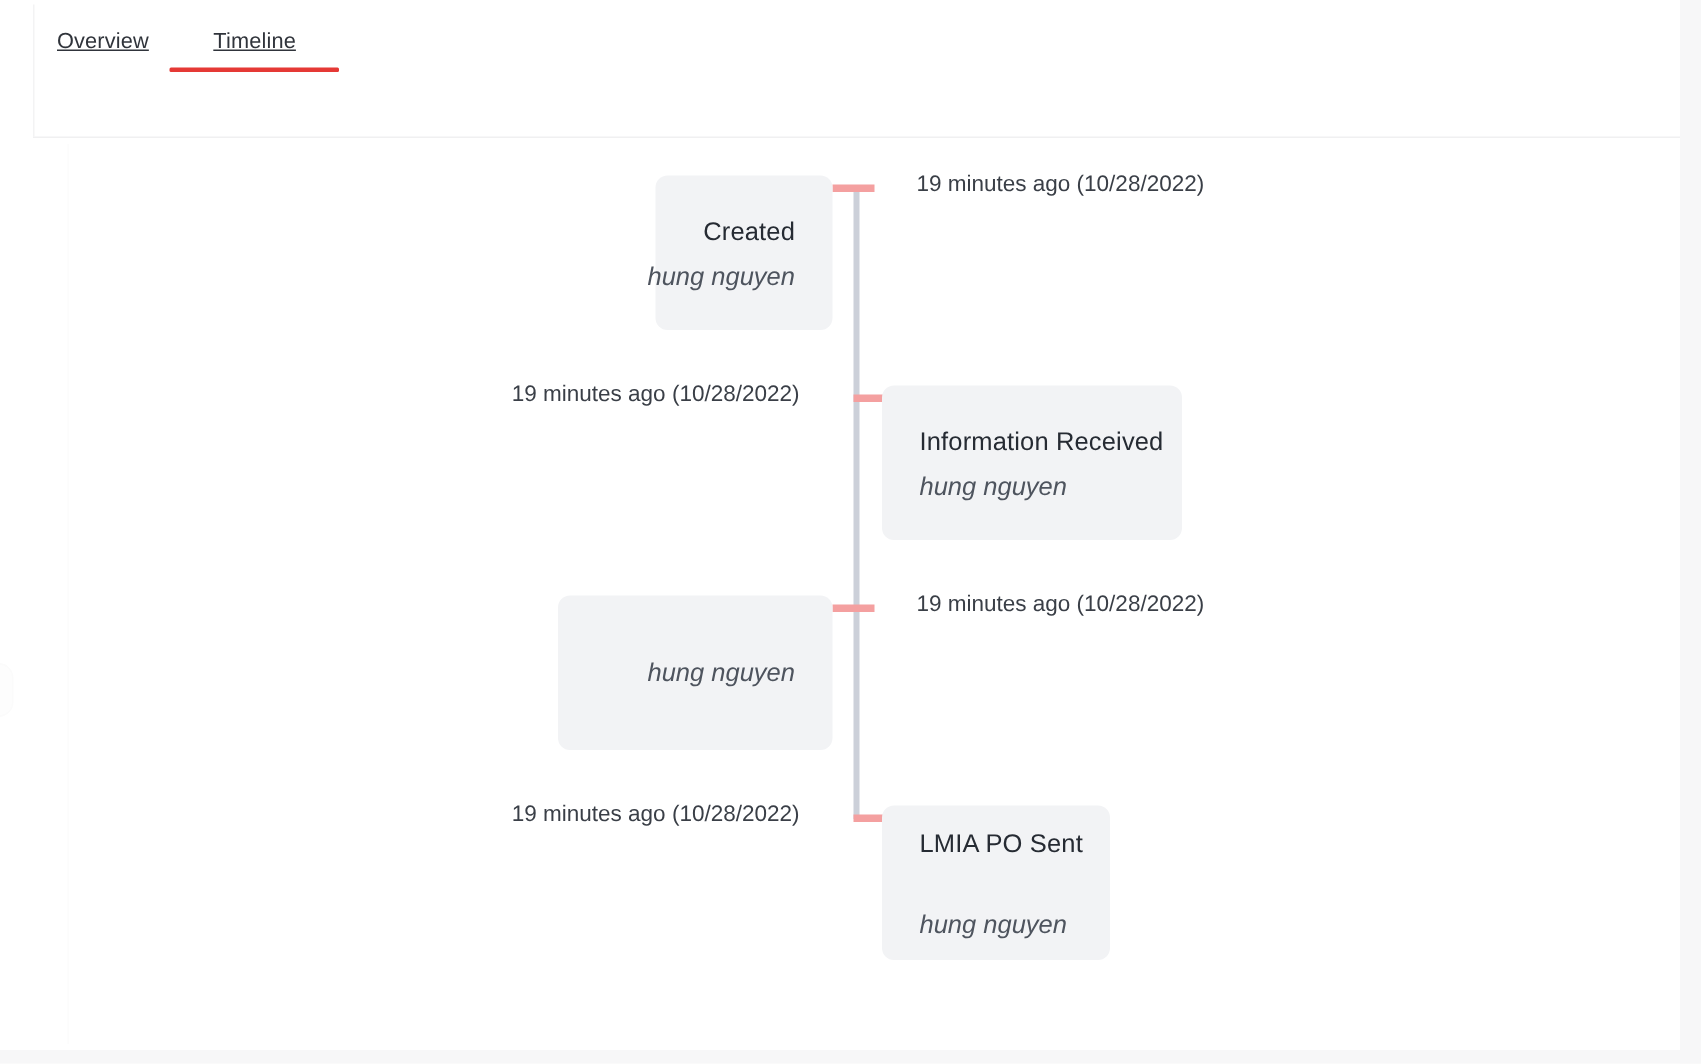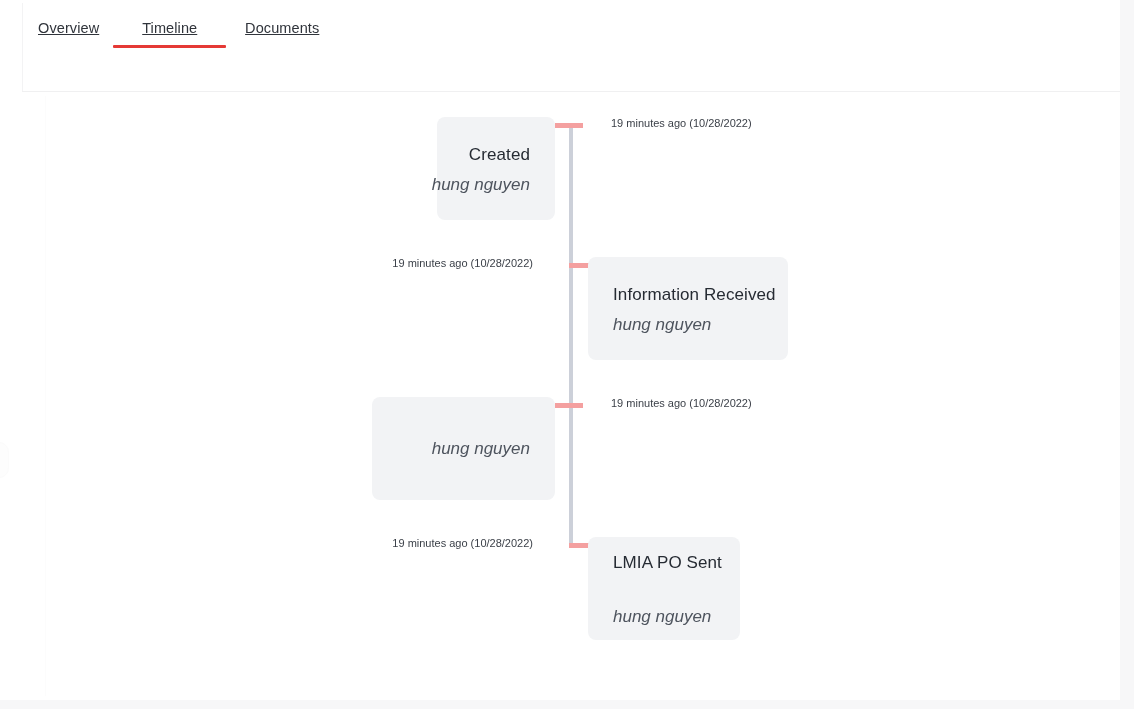--- a/index.html
+++ b/index.html
@@ -223,21 +223,21 @@
     line-height: 18px;
     font-style: italic;
     color: #4e545e;
     white-space: nowrap;
   }
 
   
   .timestamp {
     position: absolute;
     top: -2px;
-    font-size: 11px;
+    font-size: 15px;
     line-height: 16px;
     color: #3a3f47;
     white-space: nowrap;
   }
 
   .tl-item.left .timestamp {
     left: 611px;
     text-align: left;
   }
 
@@ -288,24 +288,20 @@
       <div class="tab tab-0">
         <span>Overview</span>
         <span class="underline"></span>
       </div>
 
       <div class="tab tab-1 active">
         <span>Timeline</span>
         <span class="underline"></span>
       </div>
 
-      <div class="tab tab-2">
-        <span>Documents</span>
-        <span class="underline"></span>
-      </div>
 
     </div>
   </div>
 
   <div class="header-left-edge"></div>
   <div class="divider"></div>
 
   <div class="panel"></div>
   <div class="panel-left-edge"></div>
   <div class="drawer-handle"></div>

